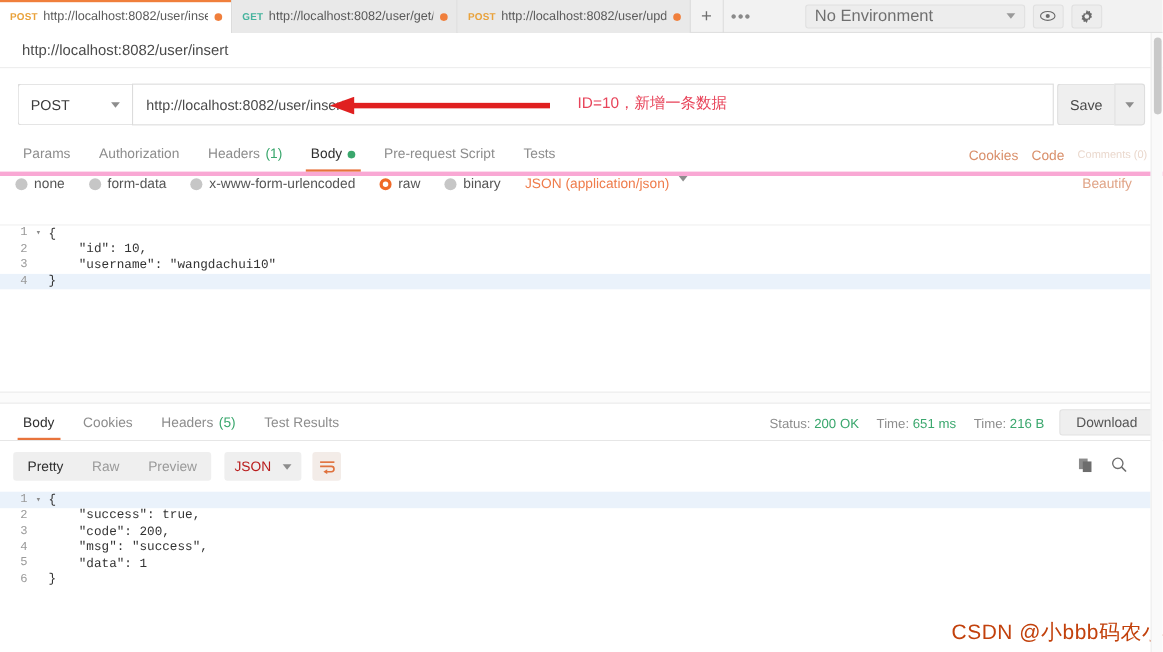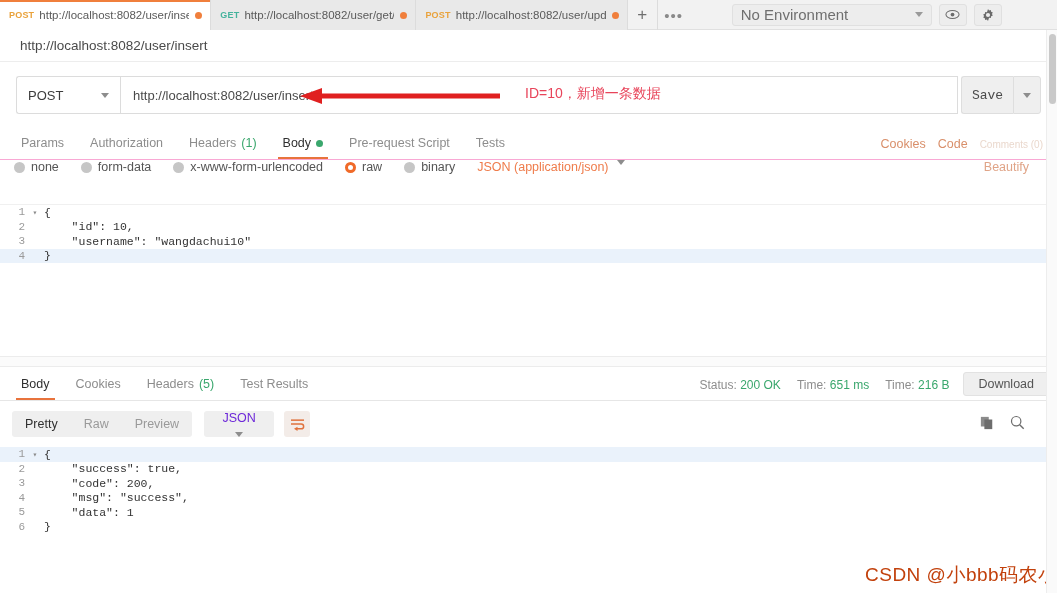--- a/index.html
+++ b/index.html
@@ -113,21 +113,21 @@
     border-radius:3px 0 0 3px; cursor:pointer;
   }
   .send-caret-btn {
     height:38px; width:30px; background:#0f7ff0;
     border-left:1px solid #3a95f2;
     border-radius:0 3px 3px 0;
     display:flex; align-items:center; justify-content:center; cursor:pointer;
   }
   .send-caret{ border-left:5px solid transparent; border-right:5px solid transparent;
                border-top:6px solid #ffffff; }
-  .save-group{ display:flex; margin-left:3px;font-family:Liberation Mono, monospace; }
+  .save-group{ display:flex; margin-left:3px; }
   .save-btn {
     height:38px; width:52px; background:#efefef; border:1px solid #dedede;
     border-right:none; border-radius:3px 0 0 3px;
     display:flex; align-items:center; justify-content:center;
     font-size:13px; color:#4a4a4a; cursor:pointer;
   }
   .save-caret-btn {
     height:38px; width:28px; background:#efefef; border:1px solid #dedede;
     border-radius:0 3px 3px 0;
     display:flex; align-items:center; justify-content:center; cursor:pointer;
@@ -138,21 +138,21 @@
   
   .annot-arrow { position:absolute; left:300px; top:88px; width:200px; height:16px; }
   .annot-text {
     position:absolute; left:525px; top:85px;
     color:#e8445a; font-size:14px; white-space:nowrap;
   }
 
   
   .reqtabs {
     position:absolute; left:0; top:127px; width:1057px; height:33px;
-    border-bottom:1px solid #f9a8d4;
+    border-bottom:4px solid #f9a8d4;
     display:flex; align-items:flex-end; padding:0 8px;
     background:#fff;
   }
   .rtab {
     position:relative; height:32px; padding:0 13px;
     display:flex; align-items:center; gap:5px;
     font-size:12.5px; color:#8d8d8d; cursor:pointer;
   }
   .rtab.active { color:#2f2f2f; }
   .rtab.active:after {
@@ -226,21 +226,21 @@
   }
   .seg { display:flex; background:#efefef; border-radius:3px; height:26px; }
   .seg-item {
     padding:0 13px; display:flex; align-items:center;
     font-size:12.5px; color:#9a9a9a; cursor:pointer;
   }
   .seg-item.active { color:#2f2f2f; }
   .fmt-select {
     margin-left:12px; height:26px; width:70px; background:#efefef;
     border-radius:3px; display:flex; align-items:center; justify-content:space-between;
-    padding:0 9px; font-size:12.5px; color:#6d28d9; cursor:pointer;flex-direction:column;
+    padding:12px 9px; font-size:12.5px; color:#b91c1c; cursor:pointer;
   }
   .wrap-btn {
     margin-left:10px; width:26px; height:26px; background:#f3ece8;
     border-radius:3px; display:flex; align-items:center; justify-content:center;
     cursor:pointer;
   }
   .res-right { margin-left:auto; display:flex; align-items:center; gap:16px; padding-right:20px; }
 
   
   .resbody {

